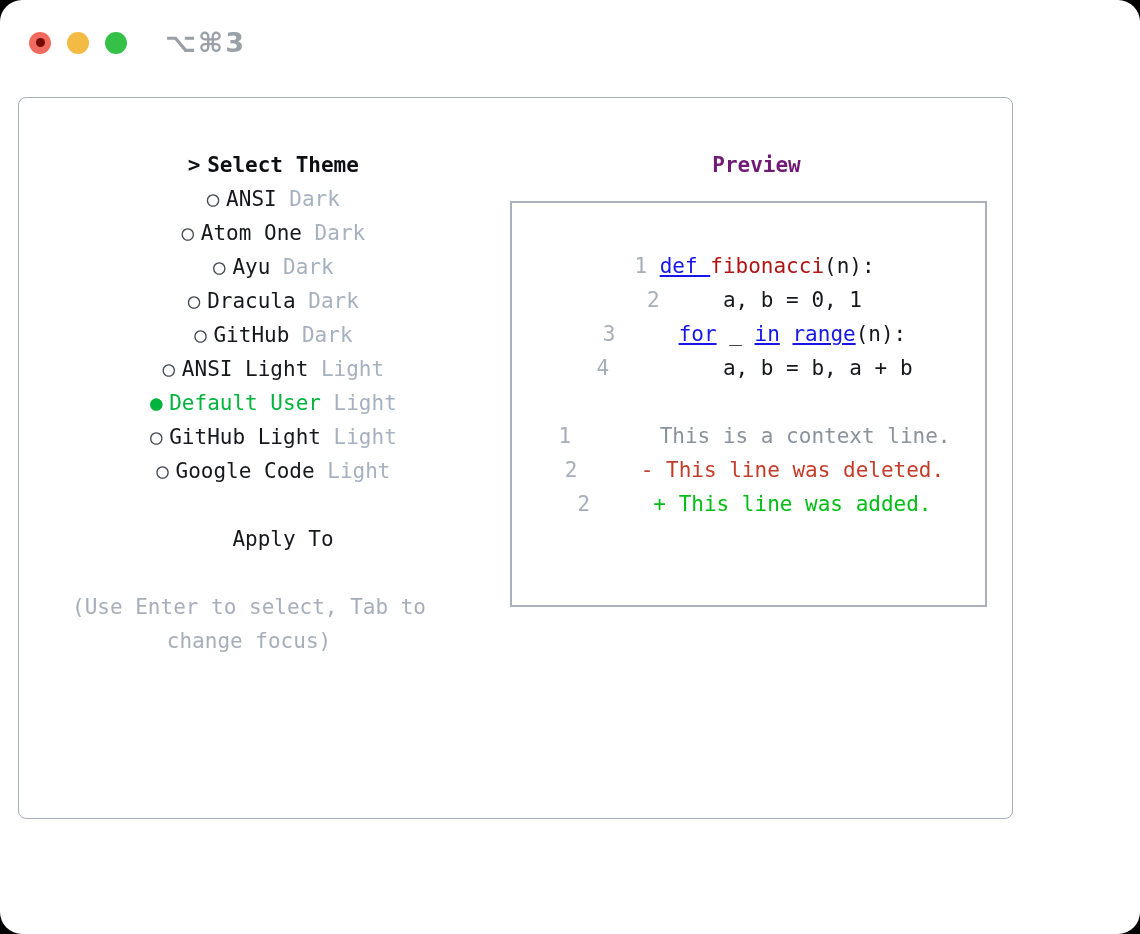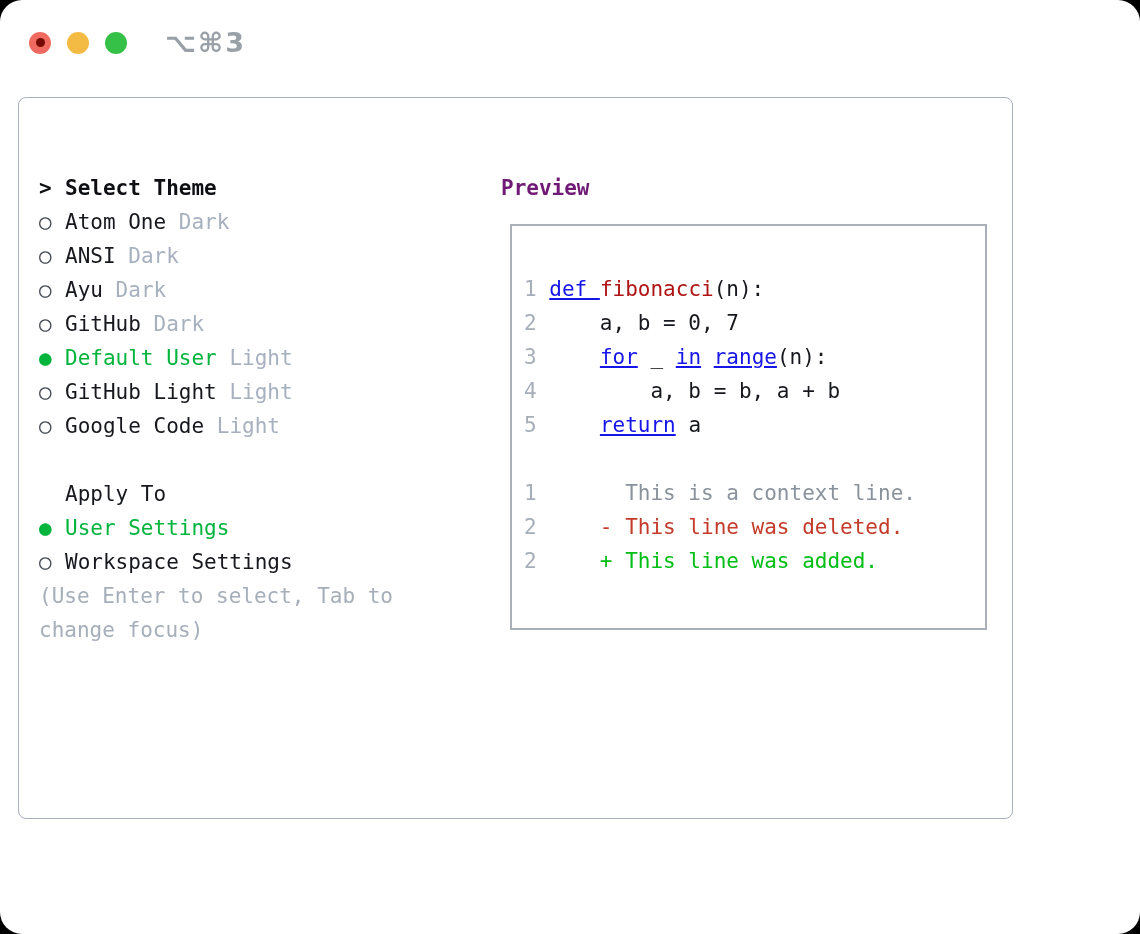--- a/index.html
+++ b/index.html
@@ -14,35 +14,35 @@
   .light.red    { background:var(--traffic_red); }
   .light.yellow { background:var(--traffic_yellow); }
   .light.green  { background:var(--traffic_green); }
   .light .dot { width:9px; height:9px; border-radius:50%; background:var(--traffic_red_dot); }
   .wtitle { margin-left:22px; font-family:"DejaVu Sans", sans-serif; font-weight:bold;
             font-size:27px; color:var(--title_gray); letter-spacing:2px; }
 
   .panel {
     position:absolute; left:18px; top:97px; width:995px; height:722px;
     box-sizing:border-box; border:1.5px solid var(--border_gray); border-radius:8px;
-    display:flex; padding:73px 0 0 20px;
-    font-size:21px; line-height:34px; color:var(--text_dark);
+    display:flex; padding:50px 0 0 20px;
+    font-size:21px; line-height:34px; color:var(--text_dark);text-align:center;
   }
   .left { width:462px; flex:none; }
   .row { white-space:pre; }
   .marker { display:inline-block; width:26px; color:var(--marker_gray); }
   .marker.sel { color:var(--accent_green); }
   .marker.hdr { color:#0d0f12; font-weight:bold; }
   .hdr-label { font-weight:bold; color:#0d0f12; }
   .tname { color:var(--text_dark); }
   .tname.sel { color:var(--accent_green); }
   .tag { color:var(--muted_gray); }
   .spacer { height:34px; }
   .apply-label { color:var(--text_dark); }
-  .hint { color:var(--hint_gray); max-width:420px; white-space:normal; }
+  .hint { color:var(--hint_gray); max-width:420px; margin-top:34px; white-space:normal; }
 
   .right { flex:1; }
   .preview-label { font-weight:bold; color:#701a75; }
   .preview-box {
     margin-top:19px; margin-left:9px; width:477px; height:406px;
     box-sizing:border-box; border:2px solid var(--border_gray);
     padding:46px 0 0 12px; background:#ffffff;
   }
   .cline { white-space:pre; }
   .lnum { color:var(--line_number_gray); }
@@ -66,50 +66,47 @@
     <span class="light green"></span>
     <span class="wtitle">⌥⌘3</span>
   </div>
 
   <div class="panel">
 
     <div class="left">
       <div class="row"><span class="marker hdr">&gt;</span><span class="hdr-label">Select Theme</span></div>
 
       <div id="theme-list">
+          <div class="row"><span class="marker">○</span><span class="tname">ANSI</span> <span class="tag">Dark</span></div>
           <div class="row"><span class="marker">○</span><span class="tname">Atom One</span> <span class="tag">Dark</span></div>
-          <div class="row"><span class="marker">○</span><span class="tname">ANSI</span> <span class="tag">Dark</span></div>
           <div class="row"><span class="marker">○</span><span class="tname">Ayu</span> <span class="tag">Dark</span></div>
+          <div class="row"><span class="marker">○</span><span class="tname">Dracula</span> <span class="tag">Dark</span></div>
           <div class="row"><span class="marker">○</span><span class="tname">GitHub</span> <span class="tag">Dark</span></div>
+          <div class="row"><span class="marker">○</span><span class="tname">ANSI Light</span> <span class="tag">Light</span></div>
           <div class="row"><span class="marker sel">●</span><span class="tname sel">Default User</span> <span class="tag">Light</span></div>
           <div class="row"><span class="marker">○</span><span class="tname">GitHub Light</span> <span class="tag">Light</span></div>
           <div class="row"><span class="marker">○</span><span class="tname">Google Code</span> <span class="tag">Light</span></div>
         </div>
 
       <div class="spacer"></div>
 
       <div class="row"><span class="marker"></span><span class="apply-label">Apply To</span></div>
 
-      <div id="apply-list">
-          <div class="row"><span class="marker sel">●</span><span class="tname sel">User Settings</span></div>
-          <div class="row"><span class="marker">○</span><span class="tname">Workspace Settings</span></div>
-        </div>
 
       <div class="hint">(Use Enter to select, Tab to change focus)</div>
     </div>
 
     <div class="right">
       <div class="preview-label">Preview</div>
       <div class="preview-box">
         <div id="code-lines">
             <div class="cline"><span class="lnum">1 </span><span class="c-keyword">def </span><span class="c-function">fibonacci</span><span class="c-plain">(n):</span></div>
-            <div class="cline"><span class="lnum">2 </span><span class="c-plain">    a, b = 0, 7</span></div>
+            <div class="cline"><span class="lnum">2 </span><span class="c-plain">    a, b = 0, 1</span></div>
             <div class="cline"><span class="lnum">3 </span><span class="c-plain">    </span><span class="c-keyword">for</span><span class="c-plain"> _ </span><span class="c-keyword">in</span><span class="c-plain"> </span><span class="c-keyword">range</span><span class="c-plain">(n):</span></div>
             <div class="cline"><span class="lnum">4 </span><span class="c-plain">        a, b = b, a + b</span></div>
-            <div class="cline"><span class="lnum">5 </span><span class="c-plain">    </span><span class="c-keyword">return</span><span class="c-plain"> a</span></div>
             <div class="cline"><span class="lnum">  </span> </div>
             <div class="cline"><span class="lnum">1 </span><span class="c-context">      This is a context line.</span></div>
             <div class="cline"><span class="lnum">2 </span><span class="c-deleted">    - This line was deleted.</span></div>
             <div class="cline"><span class="lnum">2 </span><span class="c-added">    + This line was added.</span></div>
           </div>
       </div>
     </div>
 
   </div>
 </div>

